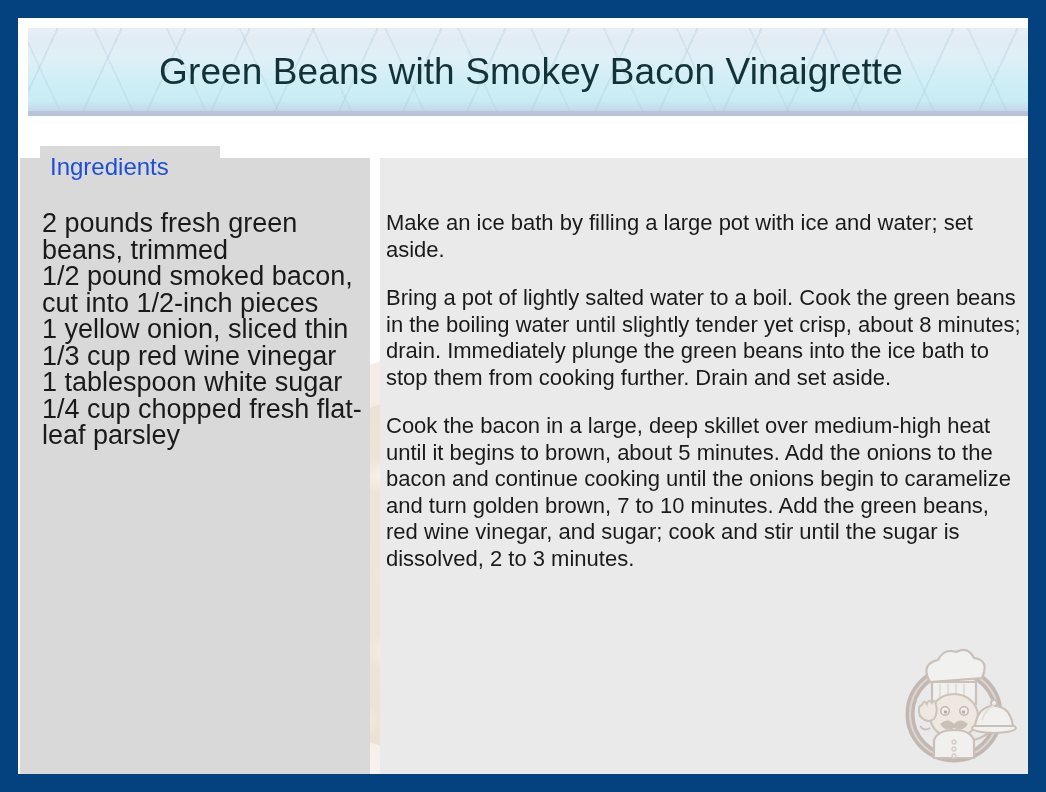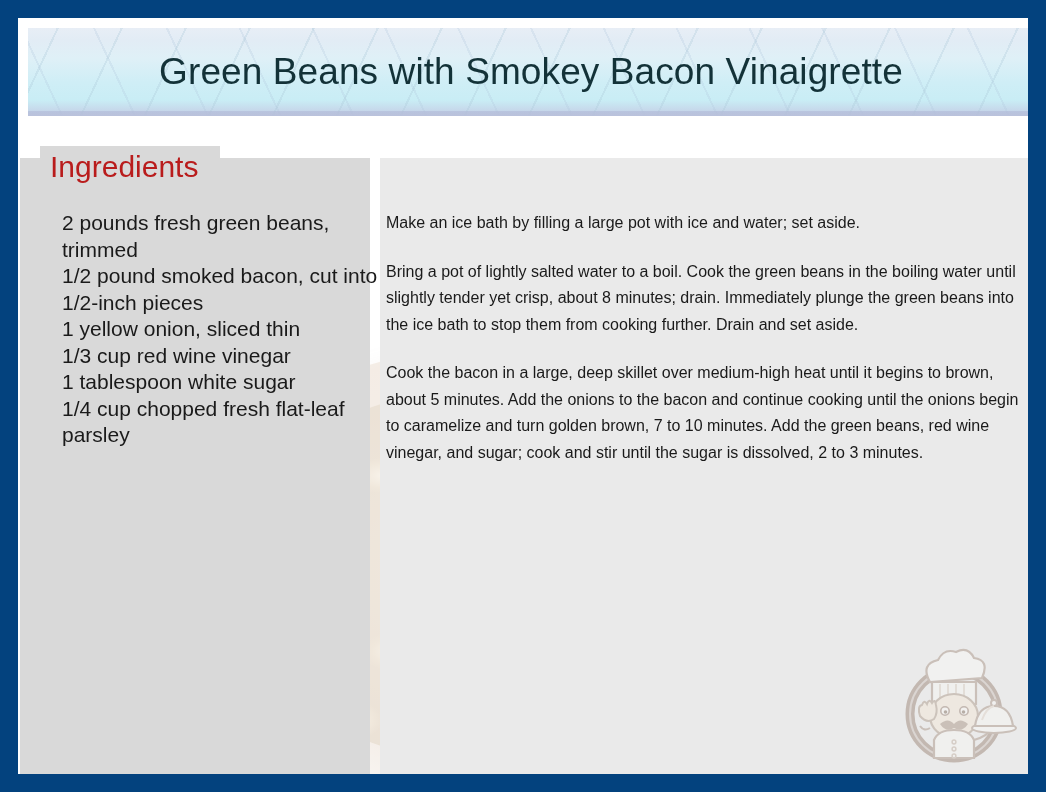--- a/index.html
+++ b/index.html
@@ -172,44 +172,43 @@
     z-index: 3;
   }
   .tab-left  { left: 22px;  width: 180px; background: #d9d9d9; }
   .tab-right { left: 362px; width: 166px; background: #e7e7e7; }
 
   .tab-label {
     position: absolute;
     left: 10px;
     top: 50%;
     transform: translateY(-50%);
-    font-size: 30px;
-    color: #b91c1c;
+    font-size: 24px;
+    color: #1d4ed8;
     white-space: nowrap;
   }
 
   
   .col-body {
     position: absolute;
     z-index: 4;
     color: #1a1a1a;
   }
   .col-left-body {
     left: 24px;
     top: 192px;
     width: 330px;
-    font-size: 21px;
+    font-size: 27px;
     line-height: 26.5px;
-    margin-left: 20px;
   }
   .col-right-body {
     left: 368px;
     top: 192px;
     width: 640px;
-    font-size: 16px;
+    font-size: 22px;
     line-height: 26.5px;
   }
   .ing-line { white-space: pre-wrap; }
   .dir-para { margin: 0 0 22px 0; }
   .dir-para:last-child { margin-bottom: 0; }
 
   
   .chef-logo {
     position: absolute;
     right: 10px;

